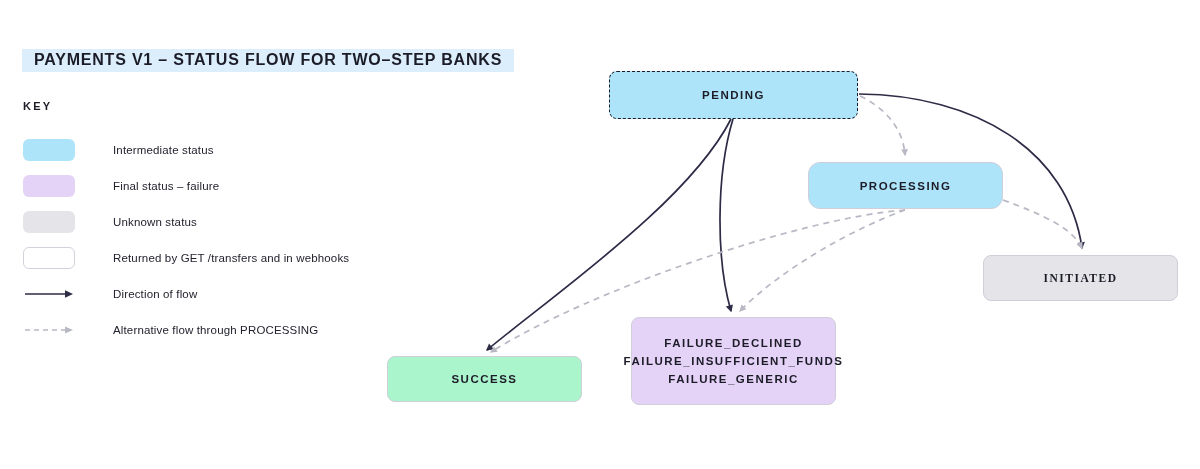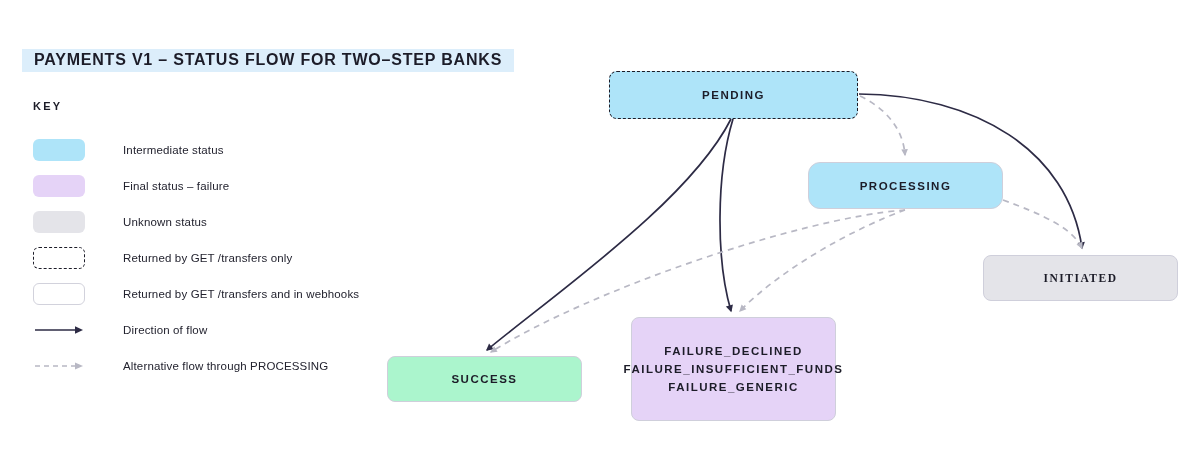--- a/index.html
+++ b/index.html
@@ -24,21 +24,21 @@
     font-weight: 700;
     letter-spacing: 0.8px;
     color: #1c1c28;
     white-space: nowrap;
     line-height: 16px;
   }
 
   
   #legend {
     position: absolute;
-    left: 33px; top: 100px;
+    left: 23px; top: 100px;
     width: 420px;
   }
   #legend-title {
     font-size: 11px;
     font-weight: 700;
     letter-spacing: 2.2px;
     color: #1c1c28;
     margin-bottom: 20px;
   }
   .legend-row {
@@ -100,21 +100,21 @@
   .node.failure      { background: #e5d3f7; }
   .node.unknown      { background: #e4e4e9; }
 
   .node.border-dashed { border: 1.6px dashed #1c1c28; text-align: right; }
   .node.border-solid  { border: 1px solid #cfcfdb; }
 
   #node-pending    { left: 609px; top: 71px;  width: 249px; height: 48px; }
   #node-processing { left: 808px; top: 162px; width: 195px; height: 47px; border-radius: 12px; }
   #node-initiated  { left: 983px; top: 255px; width: 195px; height: 46px; font-family: Liberation Serif, serif; }
   #node-success    { left: 387px; top: 356px; width: 195px; height: 46px; }
-  #node-failure    { left: 631px; top: 317px; width: 205px; height: 104px;
+  #node-failure    { left: 631px; top: 317px; width: 205px; height: 88px;
                      flex-direction: column; }
   #node-failure .fail-line { display: block; }
 </style>
 </head>
 <body>
 
 <div id="diagram-title">PAYMENTS V1 – STATUS FLOW FOR TWO–STEP BANKS</div>
 
 <div id="legend">
 
@@ -129,24 +129,20 @@
   <div class="legend-row">
     <span class="legend-swatch" style="background:#e5d3f7"></span>
     <span class="legend-label">Final status – failure</span>
   </div>
 
   <div class="legend-row">
     <span class="legend-swatch" style="background:#e4e4e9"></span>
     <span class="legend-label">Unknown status</span>
   </div>
 
-  <div class="legend-row">
-    <span class="legend-swatch outline-dashed"></span>
-    <span class="legend-label">Returned by GET /transfers only</span>
-  </div>
 
   <div class="legend-row">
     <span class="legend-swatch outline-solid"></span>
     <span class="legend-label">Returned by GET /transfers and in webhooks</span>
   </div>
 
   <div class="legend-row">
     <span class="legend-line">
       <svg width="52" height="22" viewBox="0 0 52 22">
         <line x1="2" y1="11" x2="42" y2="11" stroke="#2d2b45" stroke-width="1.6"></line>

